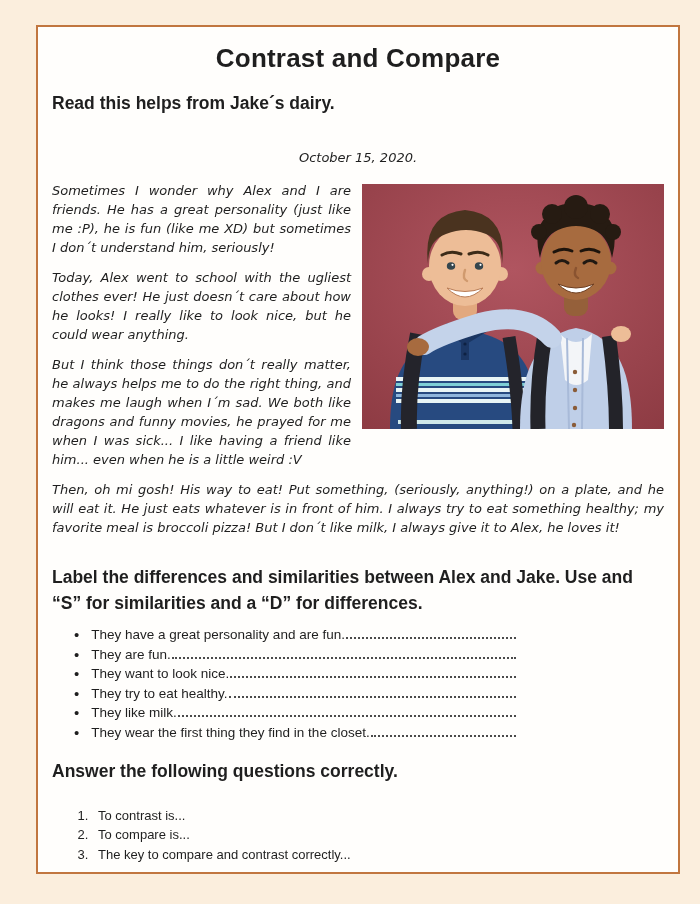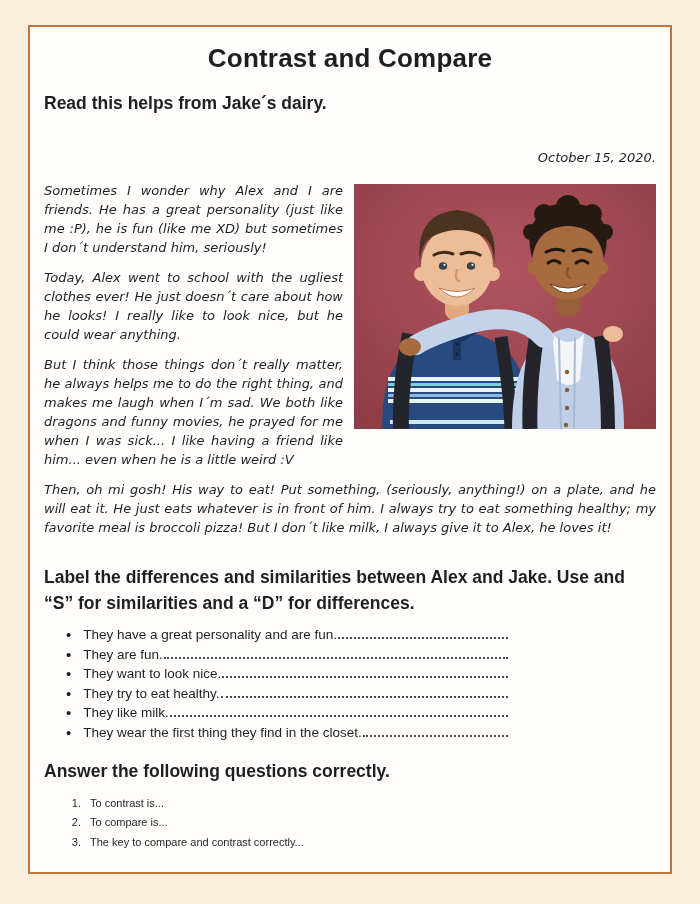--- a/index.html
+++ b/index.html
@@ -5,21 +5,21 @@
   html,body{margin:0;padding:0;}
   body{
     width:700px;height:904px;
     background:#fbeedd;
     font-family:"Liberation Sans",sans-serif;
     color:#1f1f1f;
     position:relative;
     overflow:hidden;
   }
   .sheet{
-    position:absolute;left:28px;top:25px;
+    position:absolute;left:36px;top:25px;
     width:644px;height:849px;
     box-sizing:border-box;
     border:2px solid #c1763f;
     background:#fffefc;
     padding:6px 14px 0 14px;
     overflow:hidden;
   }
   .title{
     font-size:26px;font-weight:bold;text-align:center;
     margin:10px 0 2px 0;letter-spacing:0.2px;
@@ -29,21 +29,21 @@
     margin:16px 0 0 0;line-height:26px;
   }
   .diary{margin-top:32px;}
   .hand{
     font-family:"DejaVu Sans",cursive,sans-serif;
     font-style:italic;
     font-size:13px;line-height:19px;
     text-align:justify;
     margin:9px 0 11px 0;
   }
-  .hand.date{margin:0 0 14px 0;text-align:right;}
+  .hand.date{margin:0 0 14px 0;text-align:center;}
   .photo-float{
     float:right;
     width:302px;height:245px;
     margin:3px 0 8px 11px;
   }
   .photo-float svg{display:block;width:100%;height:100%;}
   .bullets{
     list-style:none;
     margin:9px 0 0 22px;padding:0;
     width:442px;
@@ -60,22 +60,22 @@
     flex:0 0 auto;
   }
   .bullet-text{flex:0 0 auto;white-space:nowrap;}
   .leader{
     flex:1 1 auto;min-width:28px;
     border-bottom:2px dotted #4a4a4a;
     margin:0 0 3px 1px;
     height:12px;
   }
   .questions{
-    margin:10px 0 0 0;padding:0 0 0 40px;
-    font-size:11px;line-height:19.5px;
+    margin:22px 0 0 0;padding:0 0 0 40px;
+    font-size:13px;line-height:19.5px;
   }
   .questions li{padding-left:6px;margin:0;}
   .clear{clear:both;}
 </style>
 </head>
 <body>
 
 <div class="sheet">
 
   <div class="title">Contrast and Compare</div>

